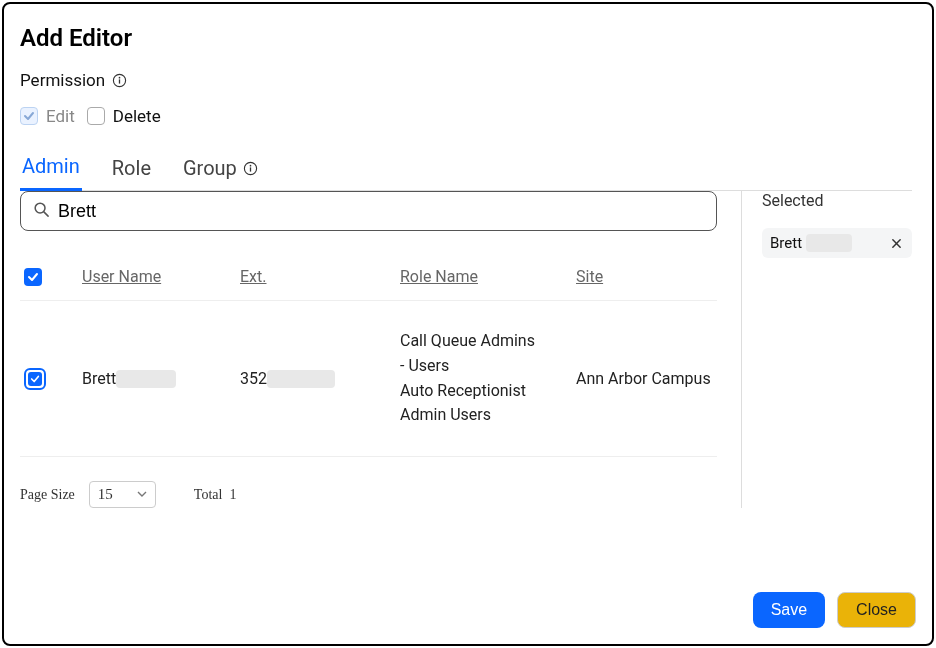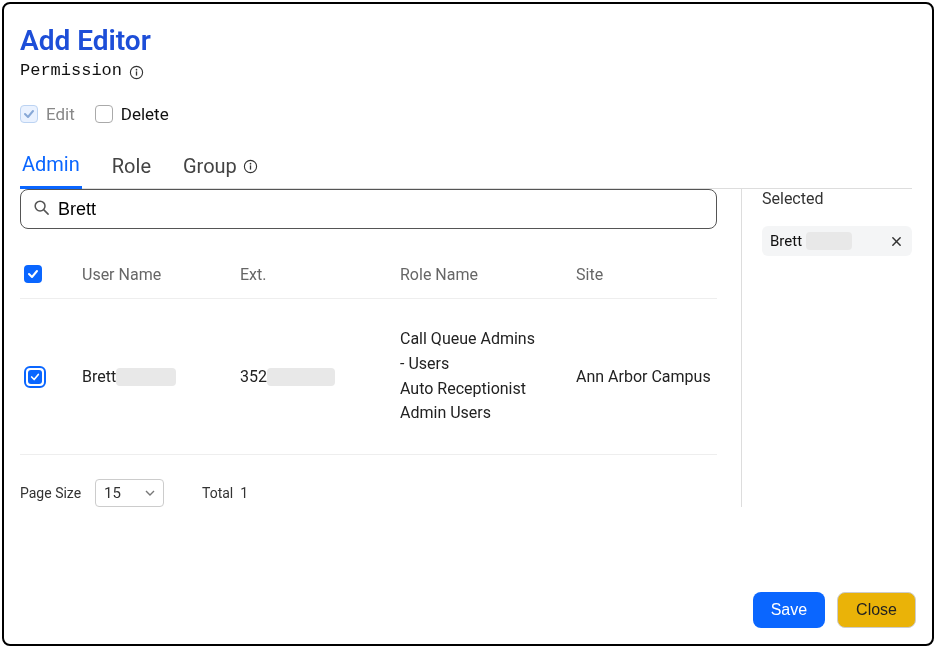--- a/index.html
+++ b/index.html
@@ -11,47 +11,46 @@
     }
     .window {
       border: 2px solid #000;
       border-radius: 8px;
       width: 932px;
       height: 644px;
       position: relative;
       padding: 20px 20px 16px 16px;
     }
     .title {
-      font-size: 28px;
+      font-size: 24px;
       font-weight: 600;
-      color: #1d4ed8;
-      margin-bottom: 4px;
+      color: #000000;
+      margin-bottom: 18px;
     }
     .perm-row {
       display: flex;
-      align-items: flex-end;
-      margin-bottom: 24px;
-      font-family: Liberation Mono, monospace;
+      align-items: center;
+      margin-bottom: 16px;
     }
     .perm-label {
       font-size: 17px;
       color: #111;
       margin-right: 6px;
     }
     .info-icon {
       display: inline-flex;
       align-items: center;
       justify-content: center;
       width: 16px;
       height: 16px;
     }
     .checkbox-row {
       display: flex;
       align-items: center;
-      gap: 20px;
+      gap: 12px;
       margin-bottom: 22px;
     }
     .cb-group { display: flex; align-items: center; gap: 8px; }
     .cb {
       width: 18px;
       height: 18px;
       border: 1.5px solid #aaa;
       border-radius: 4px;
       display: inline-flex;
       align-items: center;
@@ -109,25 +108,26 @@
     }
     .search-input {
       border: none;
       outline: none;
       font-size: 18px;
       flex: 1;
       margin-left: 8px;
     }
     .table-header {
       display: flex;
-      align-items: flex-start;
+      align-items: flex-end;
       padding: 0 4px 14px 4px;
       border-bottom: 1px solid #eee;
       color: #666;
       font-size: 16px;
+      text-decoration: underline;
     }
     .col-check { width: 58px; display: flex; align-items: center; }
     .col-name { width: 158px; }
     .col-ext { width: 160px; }
     .col-role { width: 176px; }
     .col-site { flex: 1; }
     .hdr-check {
       width: 18px;
       height: 18px;
       background: #0a66ff;
@@ -164,20 +164,21 @@
     }
     .redact { display: inline-block; background: #e8e8e8; border-radius: 4px; height: 18px; vertical-align: middle; }
     .role-lines { line-height: 1.55; }
     .pager {
       display: flex;
       align-items: center;
       gap: 14px;
       margin-top: 24px;
       font-size: 14px;
       color: #333;
+      font-family: Liberation Serif, serif;
     }
     .page-size {
       border: 1px solid #ccc;
       border-radius: 4px;
       padding: 4px 8px;
       display: flex;
       align-items: center;
       gap: 24px;
       font-size: 15px;
     }

